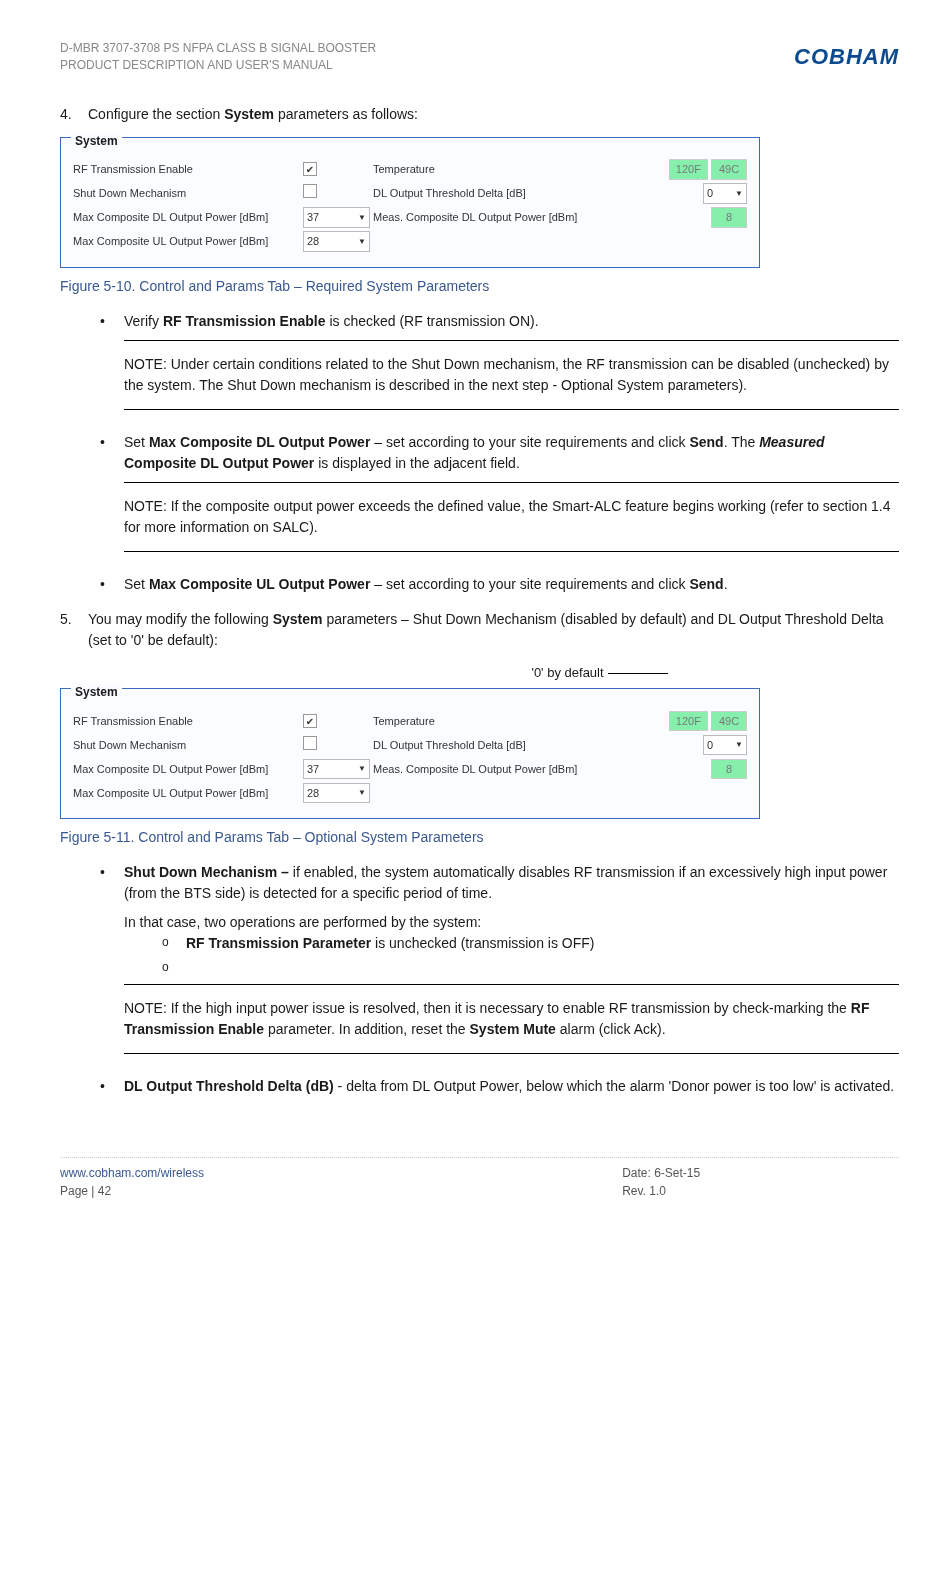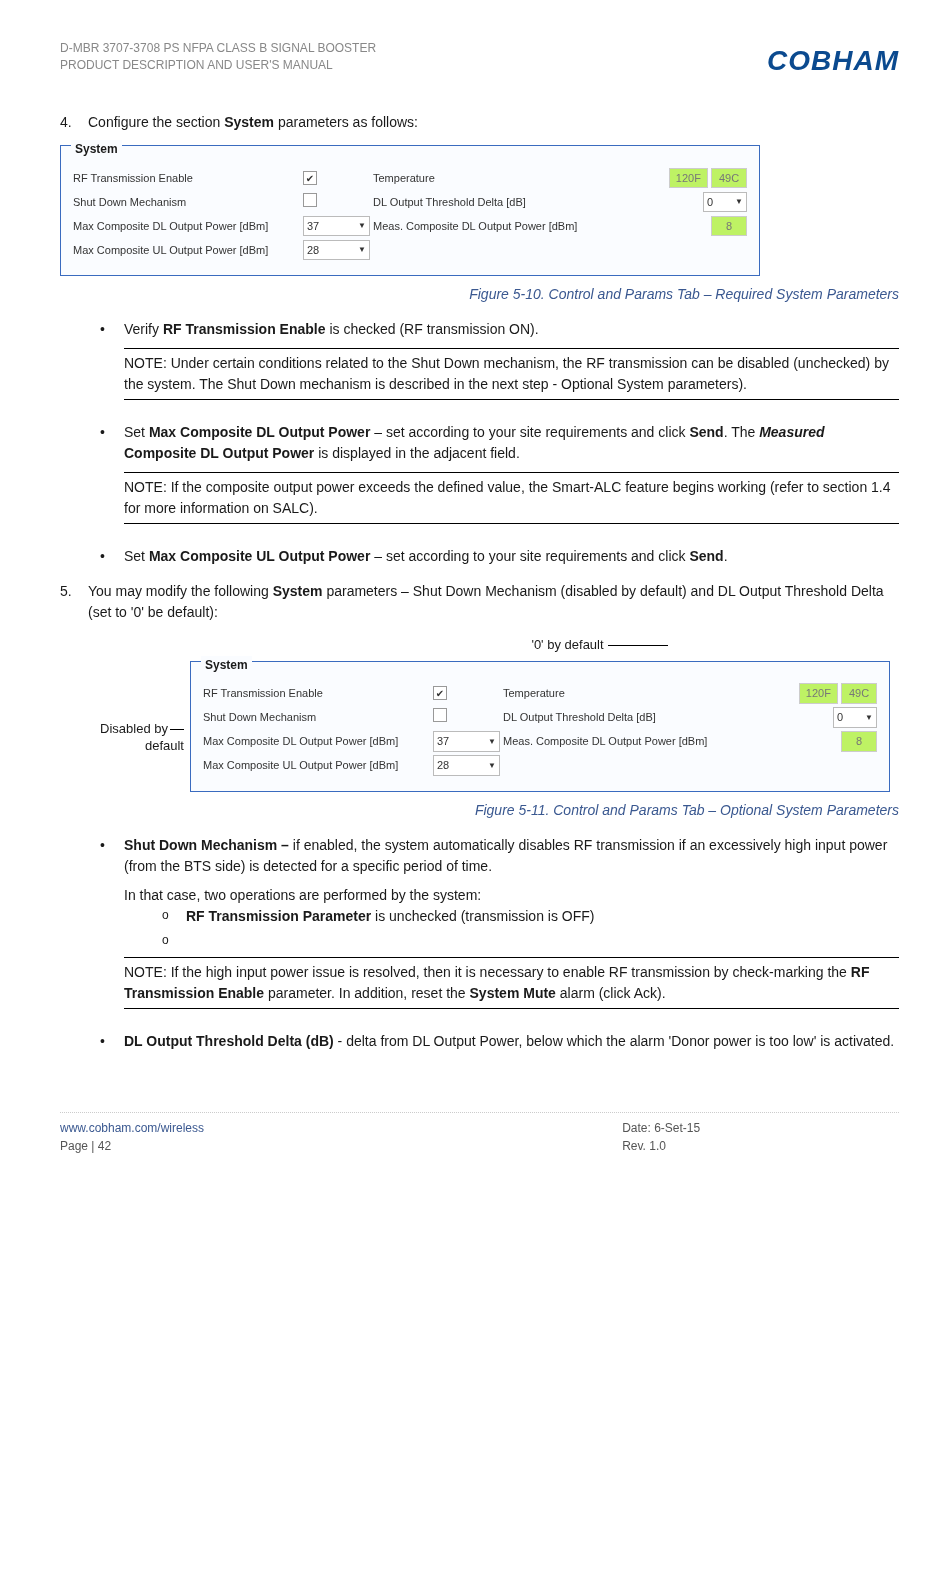--- a/index.html
+++ b/index.html
@@ -17,21 +17,21 @@
     justify-content: space-between;
     align-items: flex-start;
     margin-bottom: 30px;
   }
   .header-left {
     font-size: 12px;
     color: #888;
     line-height: 1.4;
   }
   .logo {
-    font-size: 28px;
+    font-size: 22px;
     font-weight: bold;
     font-style: italic;
     color: #0b4a8f;
     letter-spacing: 1px;
   }
   .step-item {
     display: flex;
     margin-bottom: 12px;
     margin-top: 14px;
   }
@@ -47,27 +47,26 @@
   .bullet-body { flex: 1; }
   .circ-list { padding-left: 38px; }
   .circ-item {
     display: flex;
     margin-bottom: 4px;
   }
   .circ-mark { width: 24px; flex-shrink: 0; font-size: 12px; }
   .note {
     border-top: 1px solid #000;
     border-bottom: 1px solid #000;
-    padding: 4px 0;
+    padding: 13px 0;
     margin: 8px 0 8px 0;
     font-family: Arial, sans-serif;
   }
   .caption {
-    text-align: right;
-    font-style: italic;
+    text-align: left;
     color: #3a5890;
     margin: 8px 0 12px 0;
   }
   .sys-wrap {
     display: flex;
     align-items: center;
     margin: 6px 0 6px 0;
   }
   .ann-col {
     width: 130px;
@@ -128,21 +127,21 @@
     background: #fff;
     font-size: 11px;
     padding: 1px 3px;
     width: 67px;
     justify-content: space-between;
   }
   .sel .tri { font-size: 8px; margin-left: 3px; }
   .dbox {
     display: inline-block;
     border: 1px solid #ccc;
-    background: #bef264;
+    background: #86efac;
     color: #777;
     font-size: 11px;
     padding: 1px 6px;
     min-width: 36px;
     text-align: center;
   }
   .footer {
     margin-top: 60px;
     font-size: 12px;
     color: #555;
@@ -279,25 +278,20 @@
   <div class="step-body">
     <span>You may modify the following </span><b>System</b><span> parameters – Shut Down Mechanism (disabled by default) and DL Output Threshold Delta (set to '0' be default):</span>
   </div>
 </div>
 
 <div class="ann-top">
   <span>'0' by default</span><span class="vline"></span>
 </div>
 
 <div class="sys-wrap">
-  <div class="ann-col">
-    <div style="height:24px"></div>
-    <div class="ann-line" style="margin:0"><span>Disabled by</span><span class="ann-arrow"></span></div>
-    <div class="ann-line" style="margin:0"><span>default</span></div>
-  </div>
   <div class="sys-panel">
     <span class="fieldset-label">System</span>
     <div class="sys-grid">
       <div class="sys-col-l">
         <div class="sys-row">
             <span class="sys-label-l">RF Transmission Enable</span>
             <span class="sys-val-l"><span class="cb">✔</span></span>
           </div>
         <div class="sys-row">
             <span class="sys-label-l">Shut Down Mechanism</span>

